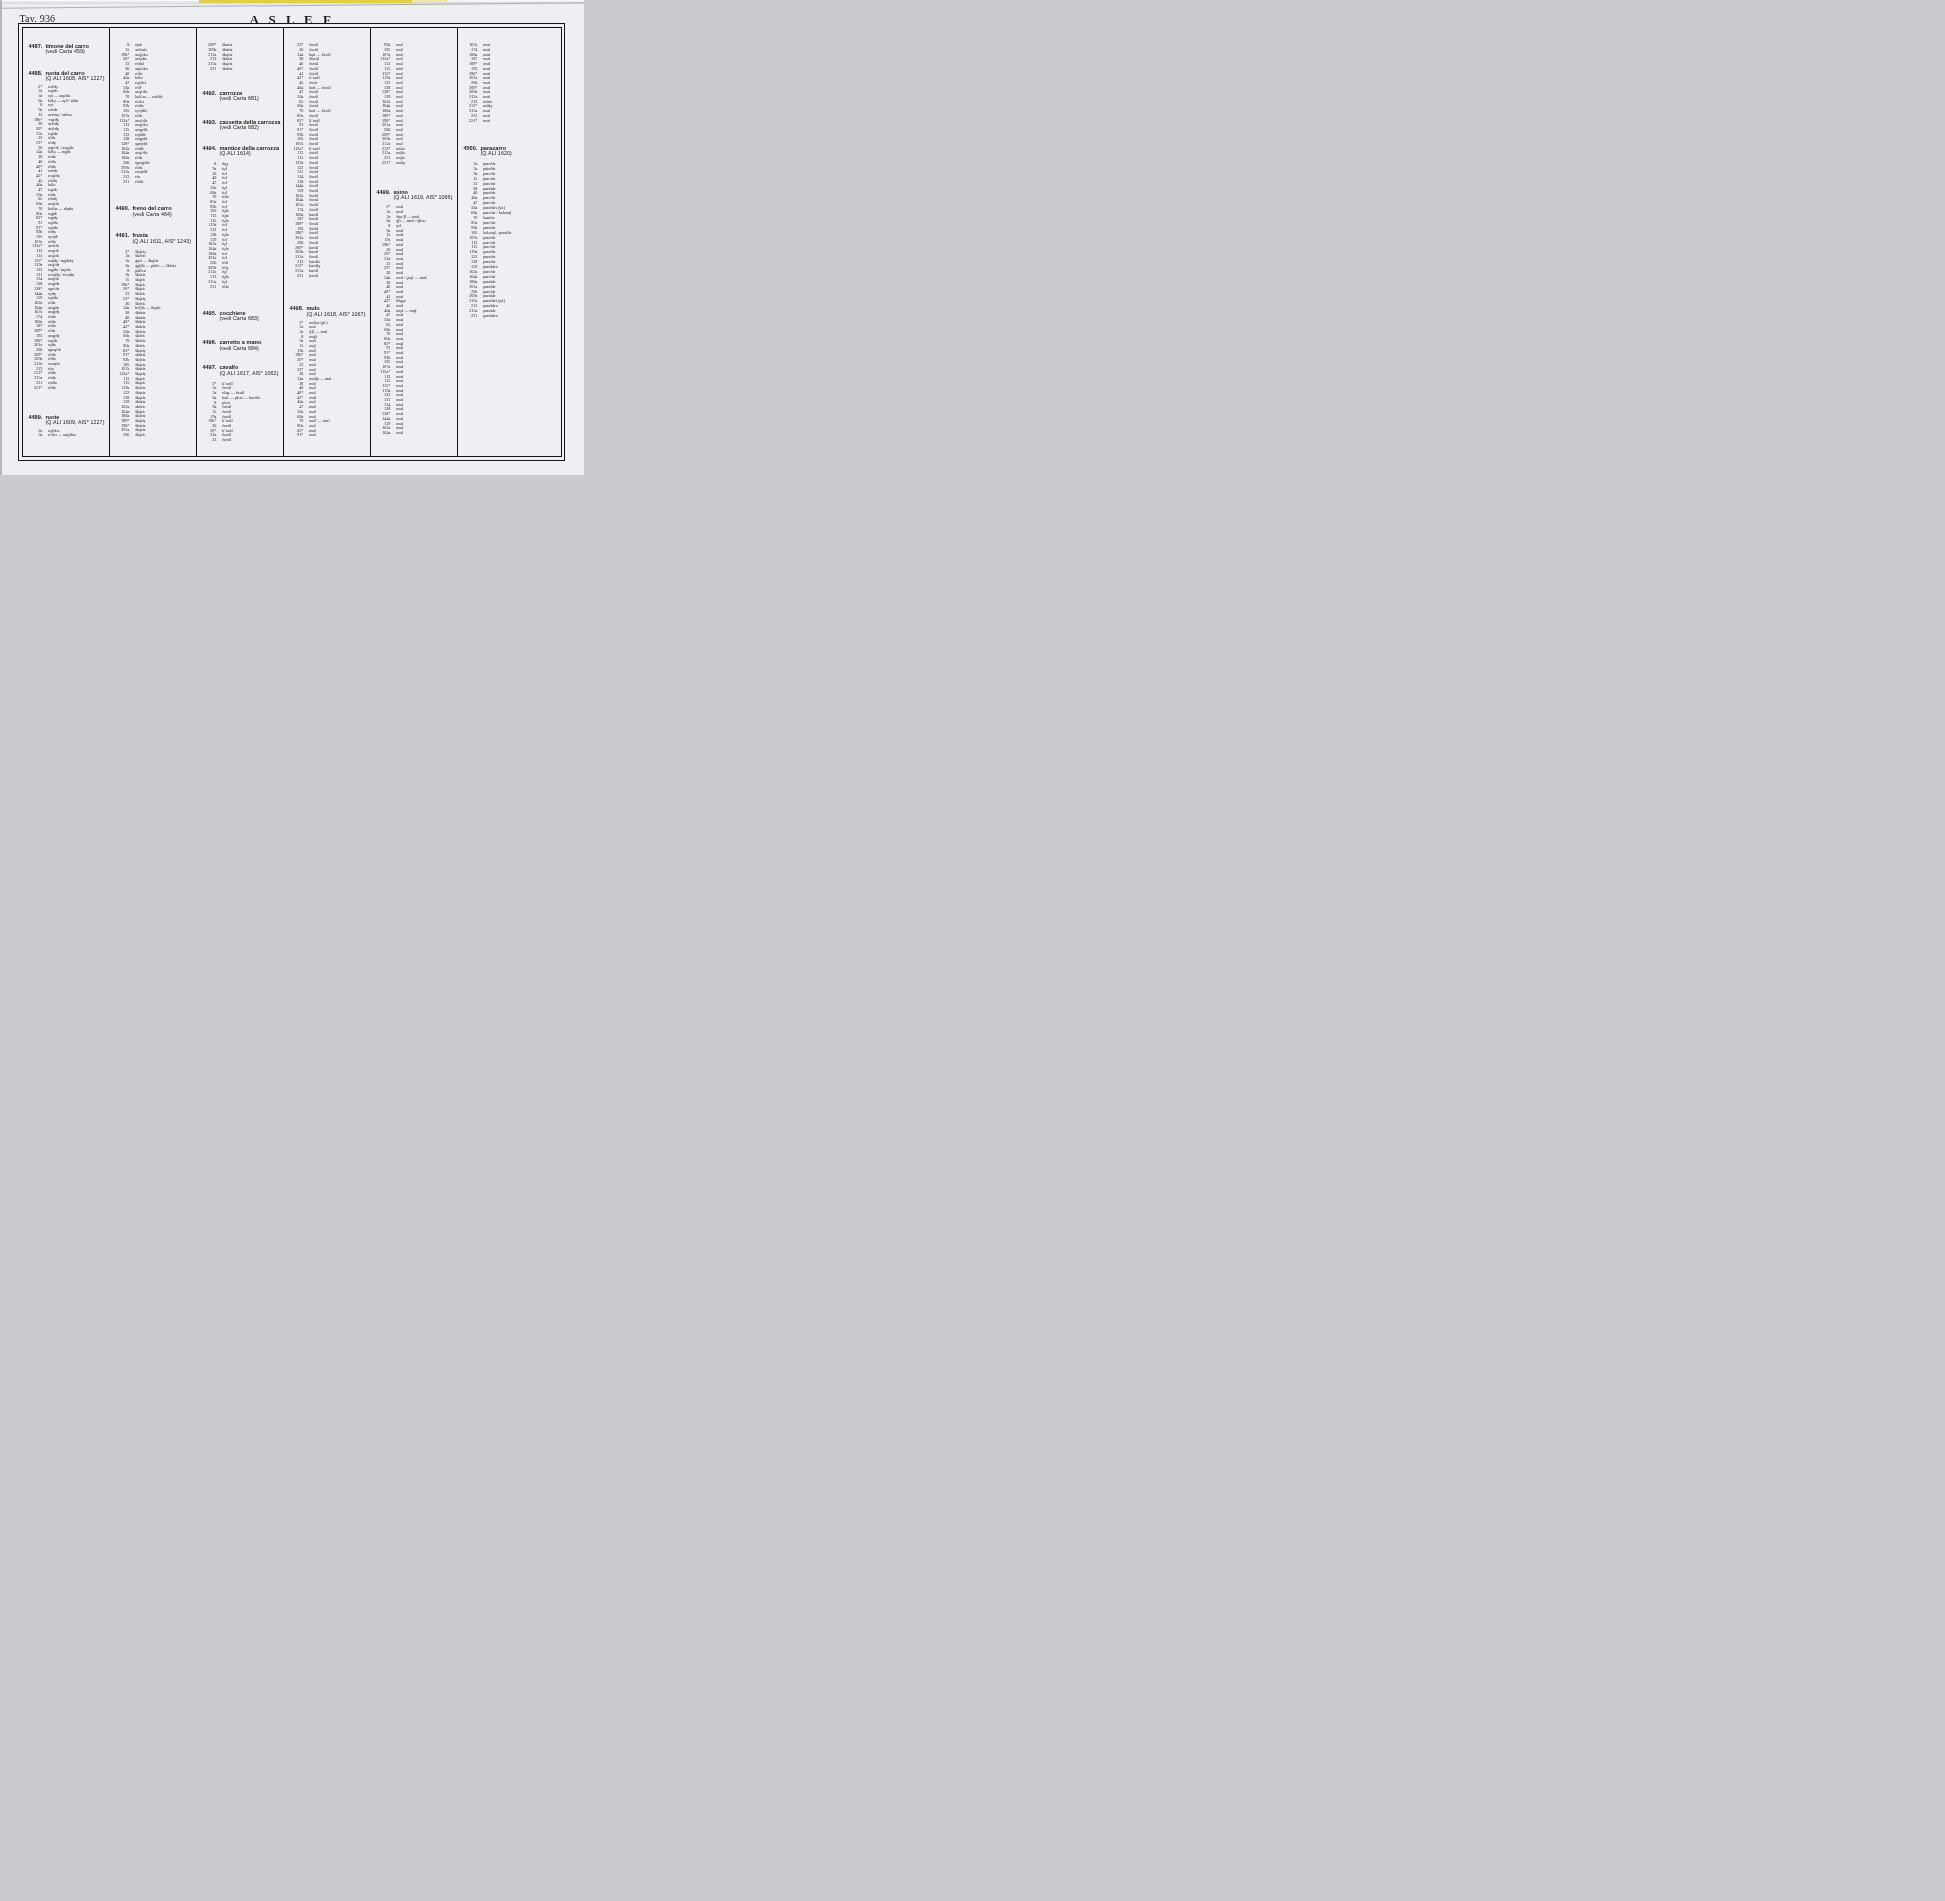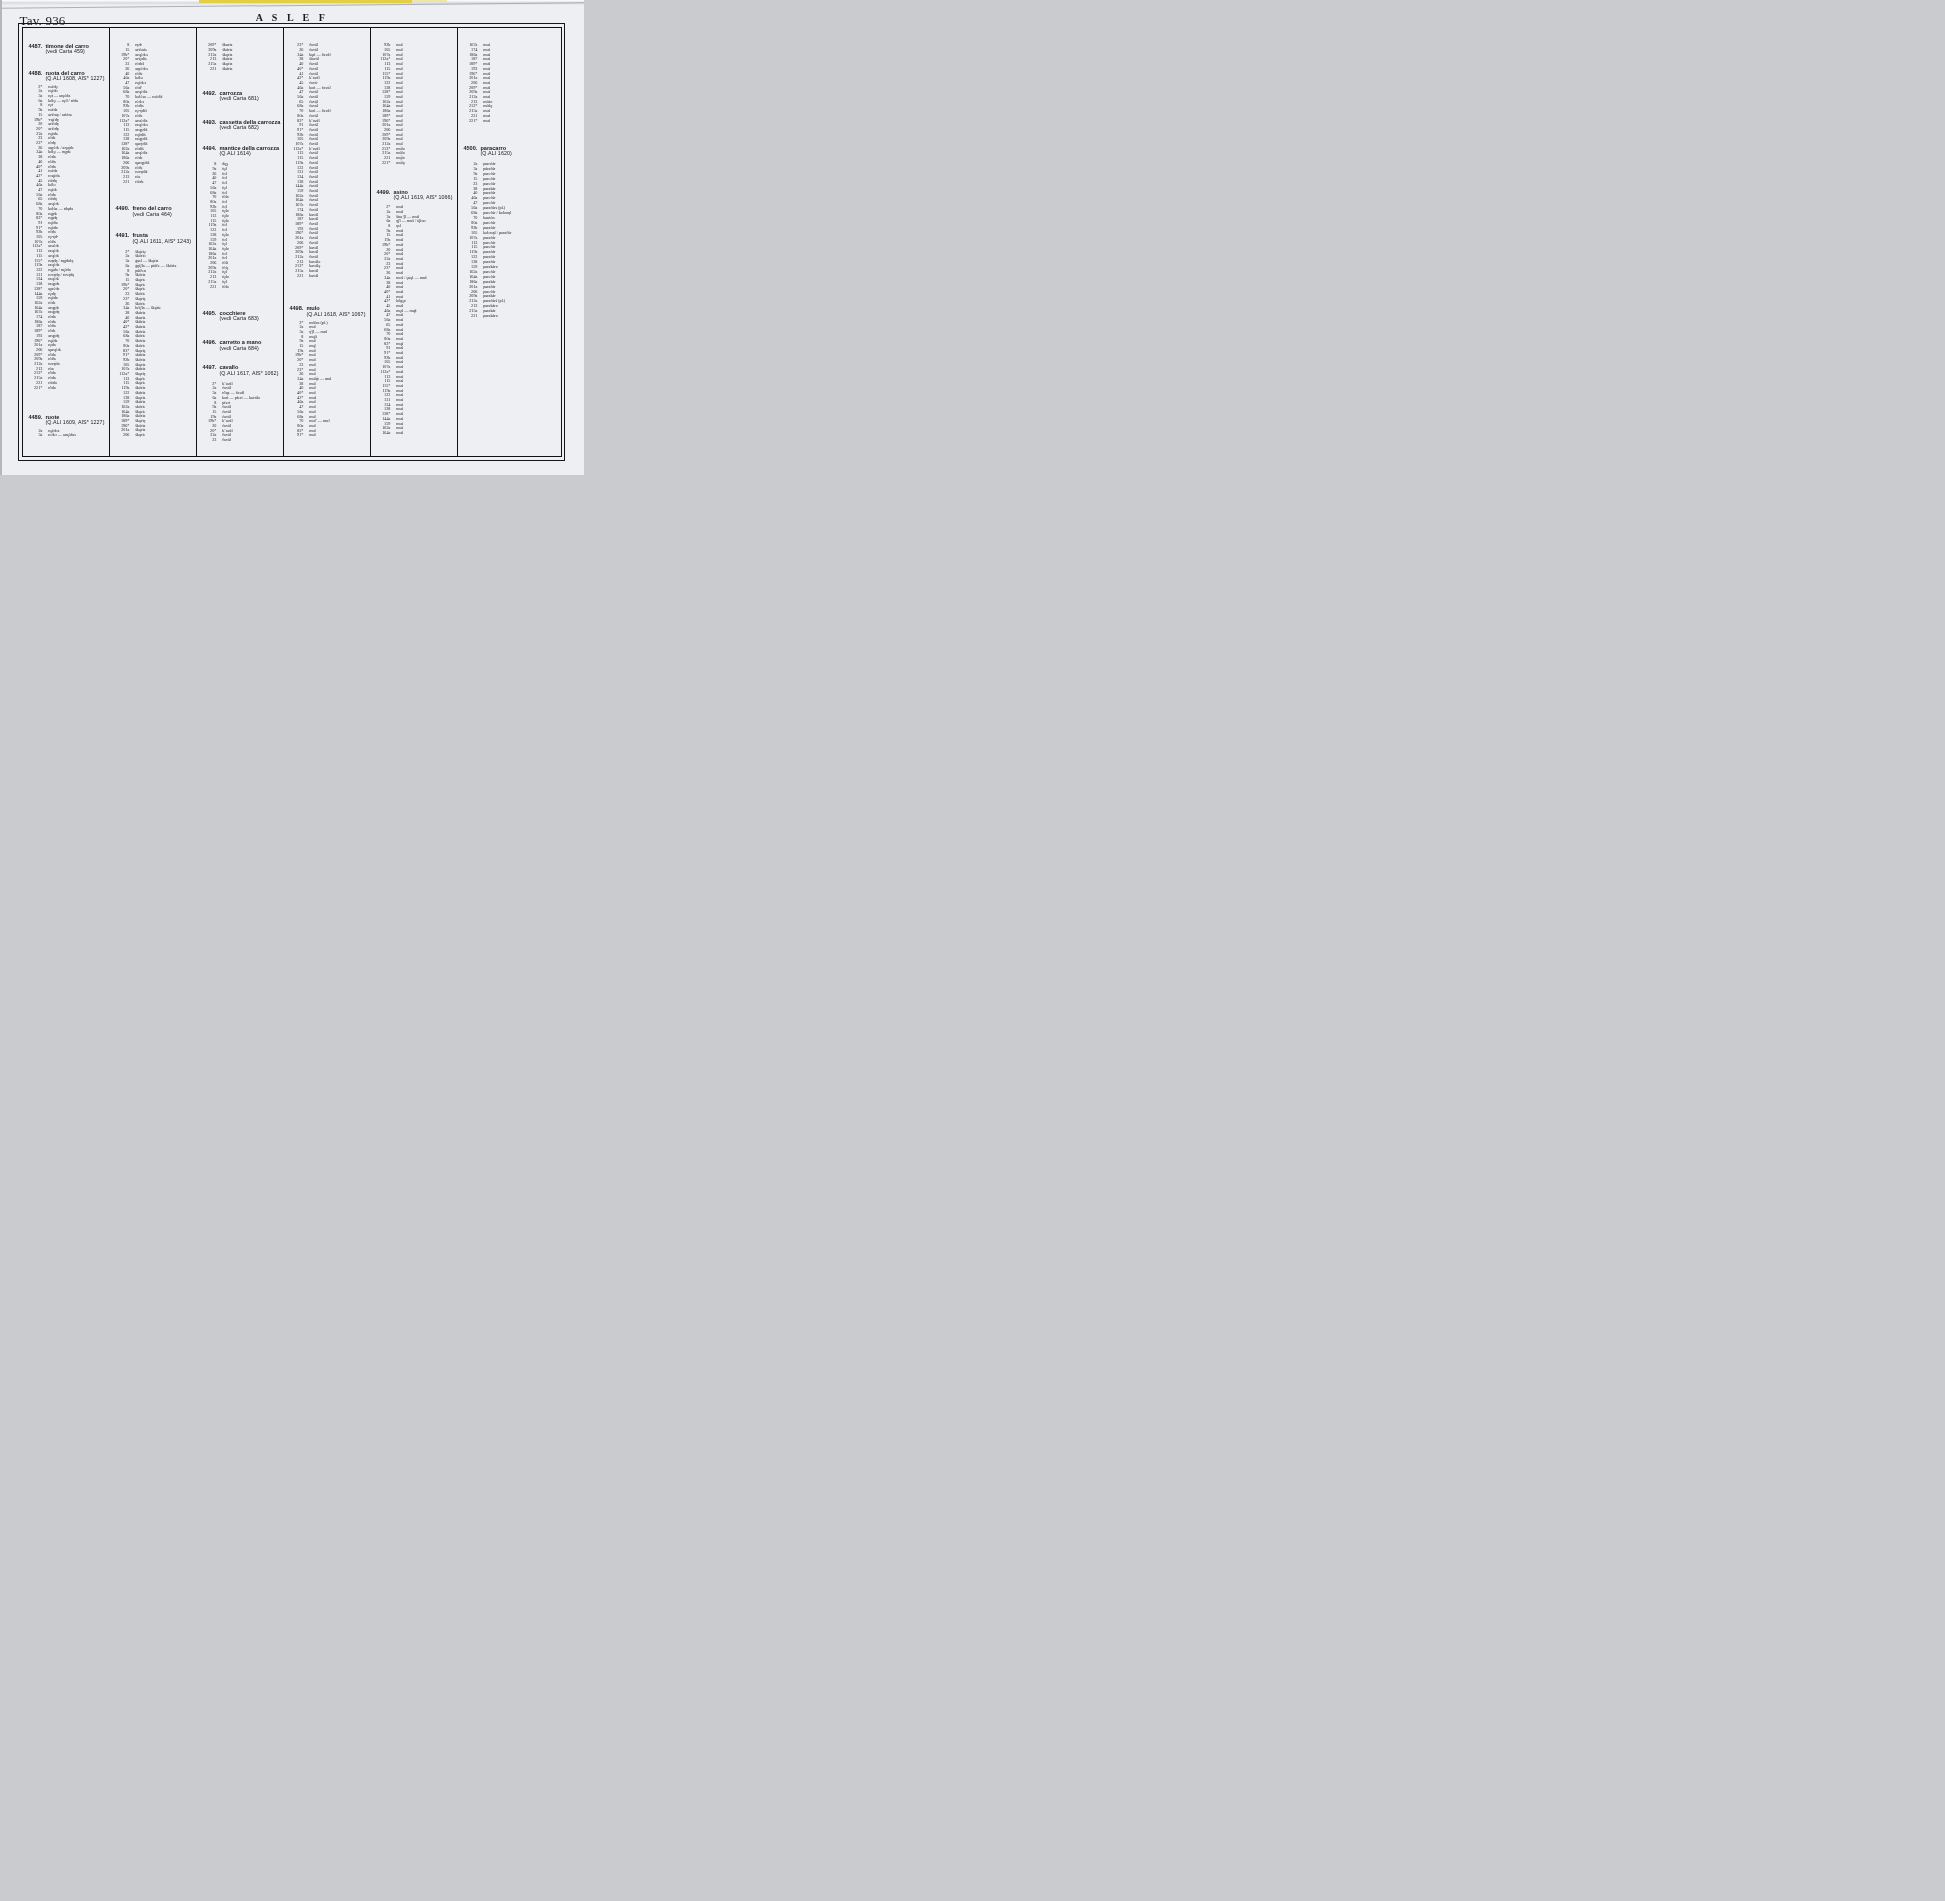--- a/index.html
+++ b/index.html
@@ -7,23 +7,23 @@
          font-family:"Liberation Serif", serif;color:#1b1b1b;}
   .shade-top{position:absolute;top:0;left:0;width:100%;height:5.4px;
              background:linear-gradient(#ffffff,#d8dade 60%, #edeff3);}
   .edge-line{position:absolute;top:5px;left:-3.9px;width:595px;height:0.8px;background:#9aa0a6;
              transform:rotate(-0.55deg);opacity:.8;}
   .left-edge{position:absolute;left:0;top:0;width:1.6px;height:100%;background:#b4b6ba;}
   .top-yellow{position:absolute;top:0;left:199px;width:213px;height:3.1px;background:#e3cf46;}
   .top-yellow2{position:absolute;top:0;left:412px;width:35px;height:2.3px;background:#efe6a0;}
 
   .pagehead{position:absolute;top:11px;left:0;width:100%;height:11.7px;}
-  .tav{position:absolute;left:19.5px;top:2.3px;font-size:13px;letter-spacing:0.2px;}
+  .tav{position:absolute;left:19.5px;top:2.3px;font-size:10px;letter-spacing:0.2px;}
   .masthead{position:absolute;left:0;top:0.8px;width:100%;text-align:center;
-            font-size:10px;font-weight:bold;letter-spacing:3.5px;font-family:"Liberation Serif",serif;}
+            font-size:13px;font-weight:bold;letter-spacing:3.5px;font-family:"Liberation Serif",serif;}
 
   .frame{position:absolute;left:18.3px;top:23px;width:547px;height:438px;
          border:0.8px solid #17171a;padding:2.7px 2.7px;box-sizing:border-box;}
   .frame-inner{width:100%;height:100%;border:1.9px solid #121215;box-sizing:border-box;
                display:flex;overflow:hidden;}
 
   .col{width:87px;flex:0 0 auto;border-right:0.8px solid #131316;box-sizing:border-box;
        padding:0 0 0 5.4px;overflow:hidden;}
   .col:last-child{flex:1 1 auto;border-right:none;}
 

